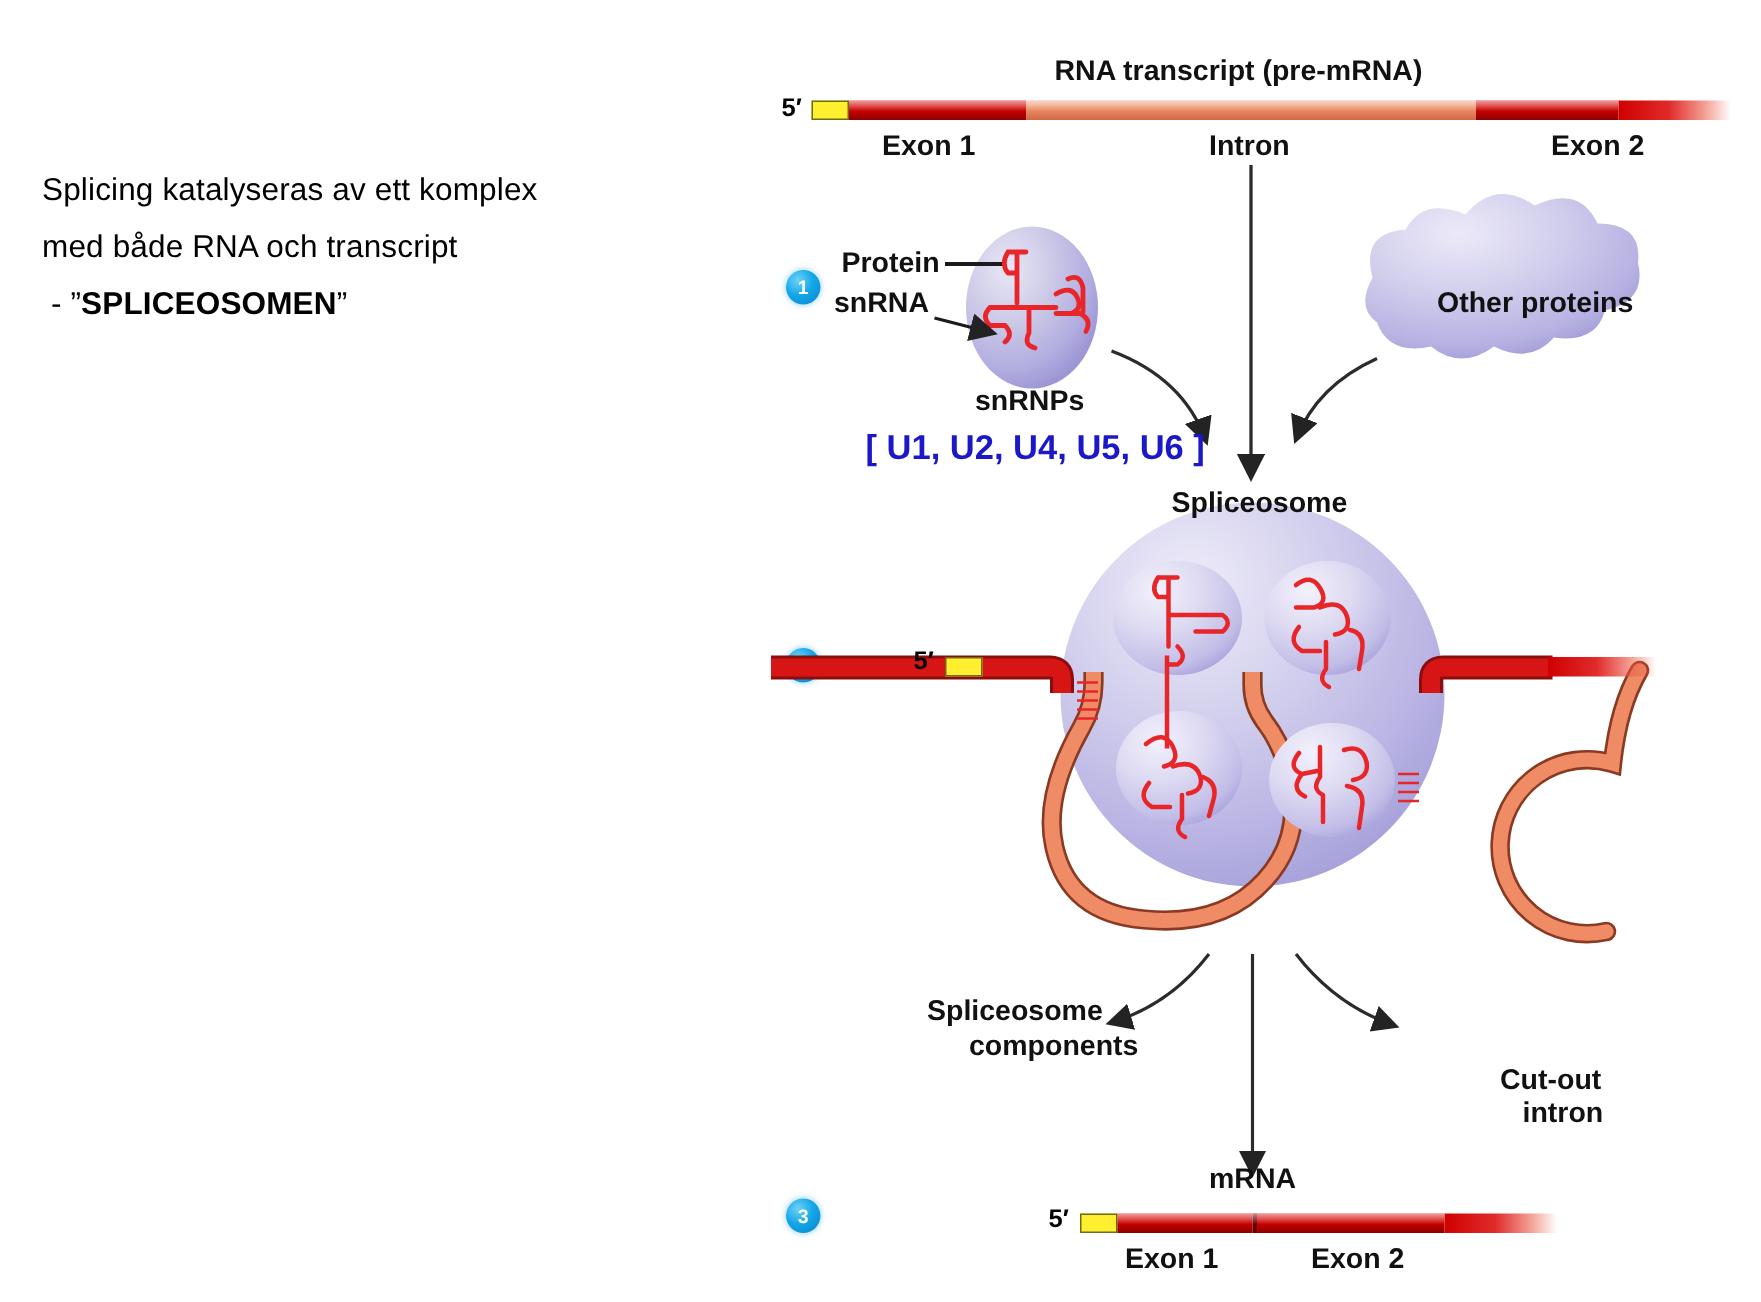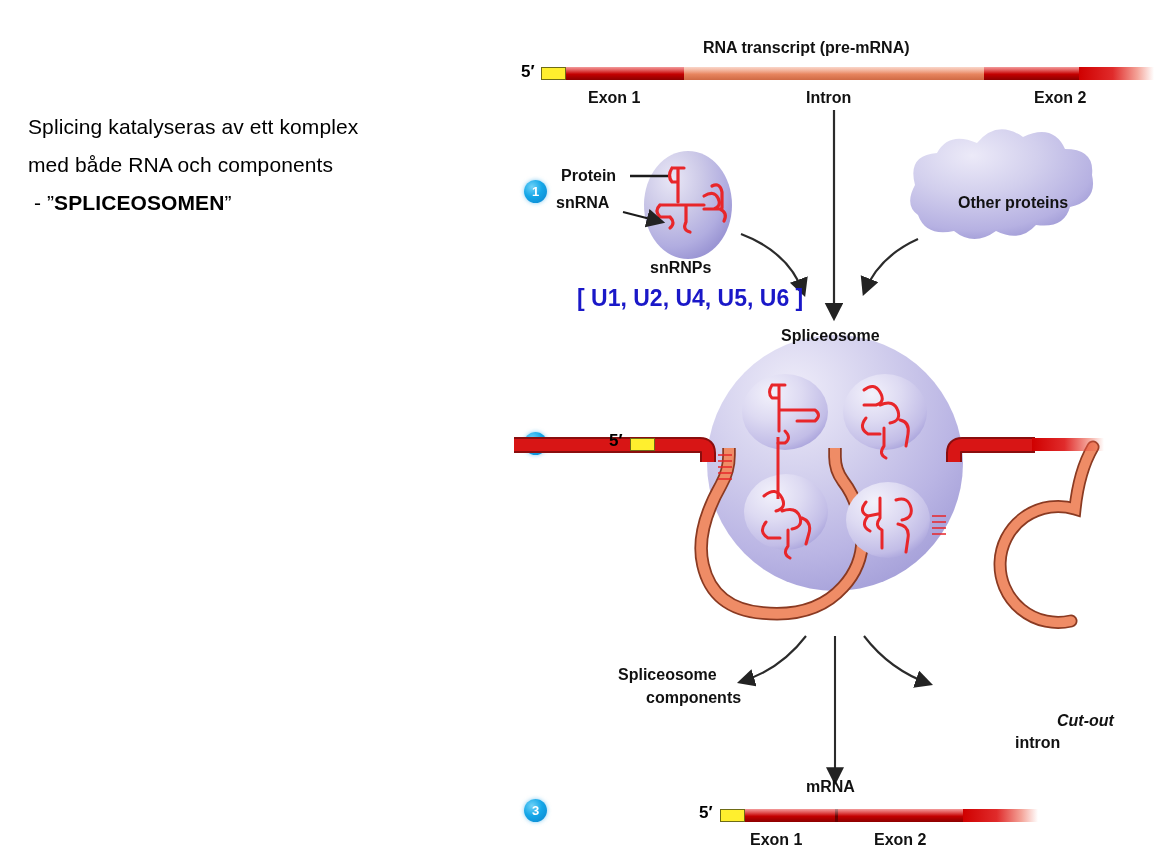--- a/index.html
+++ b/index.html
@@ -14,21 +14,21 @@
   #caption{
     position:absolute;left:28px;top:108px;width:470px;
     font-size:21px;line-height:38px;color:#000;letter-spacing:.1px;
   }
   #caption .ln{display:block;white-space:pre;}
   #caption .bold{font-weight:bold;}
 
   
   .lbl{
     position:absolute;color:#111;font-weight:bold;
-    font-size:16px;line-height:19px;white-space:pre;
+    font-size:19px;line-height:19px;white-space:pre;
   }
   .blue{color:#1a18c8;font-weight:bold;font-size:23px;}
   .prime{font-size:17px;font-weight:bold;color:#000;}
 
   
   .badge{
     position:absolute;width:23px;height:23px;border-radius:50%;
     background:radial-gradient(circle at 35% 30%, #6fd2f7 0%, #14a7e8 45%, #0b82cc 100%);
     box-shadow:0 0 4px rgba(30,160,230,.55);
     color:#fff;font-weight:bold;font-size:13px;
@@ -53,21 +53,21 @@
   }
   svg{position:absolute;left:0;top:0;overflow:visible;}
 </style>
 </head>
 <body>
 
 <div id="stage">
 
   <div id="caption">
     <span class="ln">Splicing katalyseras av ett komplex</span>
-    <span class="ln">med både RNA och components</span>
+    <span class="ln">med både RNA och transcript</span>
     <span class="ln"><span> - ”</span><span class="bold">SPLICEOSOMEN</span><span>”</span></span>
   </div>
 
   <div class="badge" style="left:524px;top:180px;">1</div>
   <div class="badge" style="left:524px;top:432px;">2</div>
   <div class="badge" style="left:524px;top:799px;">3</div>
 
   <div class="lbl" style="left:703px;top:38px;">RNA transcript (pre-mRNA)</div>
 
   <div class="prime" style="position:absolute;left:521px;top:62px;">5′</div>
@@ -211,21 +211,21 @@
   <div class="lbl" style="left:781px;top:326px;">Spliceosome</div>
 
   <div class="prime" style="position:absolute;left:609px;top:431px;">5′</div>
   <div class="cap" style="left:630px;top:438px;"></div>
 
   <div class="bar fadebar" style="left:1032px;top:438px;width:72px;"></div>
 
   <div class="lbl" style="left:618px;top:665px;">Spliceosome</div>
   <div class="lbl" style="left:618px;top:688px;margin-left:28px;">components</div>
 
-  <div class="lbl" style="left:1057px;top:711px;font-style:italic;">Cut-out</div>
+  <div class="lbl" style="left:1000px;top:711px;">Cut-out</div>
   <div class="lbl" style="left:1015px;top:733px;">intron</div>
 
   <div class="lbl" style="left:806px;top:777px;">mRNA</div>
   <div class="prime" style="position:absolute;left:699px;top:803px;">5′</div>
   <div class="cap" style="left:720px;top:809px;"></div>
   <div class="bar exonbar" style="left:745px;top:809px;width:90px;"></div>
   <div style="position:absolute;left:835px;top:809px;width:3px;height:13px;background:#6b0000;"></div>
   <div class="bar exonbar" style="left:838px;top:809px;width:125px;"></div>
   <div class="bar fadebar" style="left:963px;top:809px;width:75px;"></div>
   <div class="topshade" style="left:745px;top:809px;width:218px;"></div>

